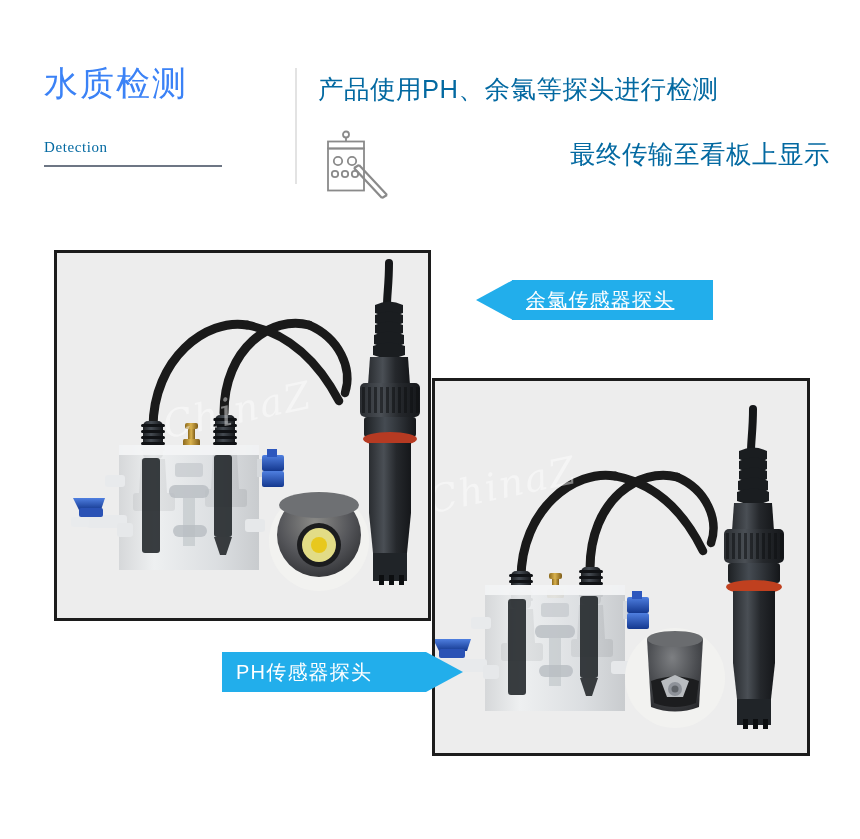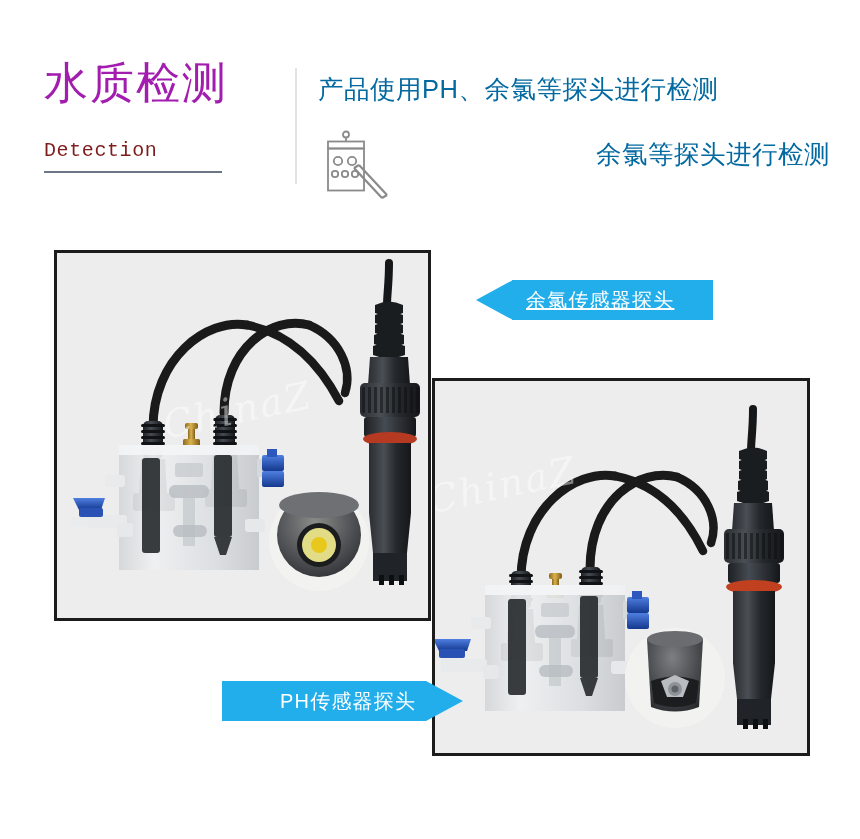--- a/index.html
+++ b/index.html
@@ -20,33 +20,33 @@
     position: absolute;
     left: 0; top: 0;
     width: 860px; height: 225px;
   }
   #title-block {
     position: absolute;
     left: 44px; top: 58px;
     width: 240px;
   }
   #main-title {
-    font-size: 44px;
+    font-size: 34px;
     line-height: 50px;
     letter-spacing: 2px;
-    color: #a21caf;
+    color: #3b82f6;
     font-weight: 400;
     white-space: nowrap;
   }
   #sub-title {
     margin-top: 31px;
-    font-size: 20px;
-    color: #7f1d1d;
+    font-size: 15px;
+    color: #0369a1;
     letter-spacing: 0.6px;
-    font-family: Liberation Mono, monospace;
+    font-family: Liberation Serif, serif;
     font-weight: 400;
   }
   #title-rule {
     margin-top: 9px;
     width: 178px;
     height: 2px;
     background: #6d7684;
   }
   #header-divider {
     position: absolute;
@@ -140,23 +140,22 @@
     border-bottom: 20px solid transparent;
     border-right: 37px solid #22AEEB;
   }
   #callout-chlorine .callout-text {
     position: relative;
     margin-left: 50px;
     text-decoration: underline;
   }
 
   #callout-ph {
-    left: 222px; top: 681px;
+    left: 222px; top: 652px;
     width: 241px;
-    padding-left: 44px;
   }
   #callout-ph .arrow-body {
     position: absolute;
     left: 0; top: 0;
     width: 204px; height: 40px;
     background: #22AEEB;
   }
   #callout-ph .arrow-head {
     position: absolute;
     left: 204px; top: 0;
@@ -178,21 +177,21 @@
   <div id="title-block">
     <div id="main-title">水质检测</div>
     <div id="sub-title">Detection</div>
     <div id="title-rule"></div>
   </div>
 
   <div id="header-divider"></div>
 
   <div id="desc-block">
     <div class="desc-line line1">产品使用PH、余氯等探头进行检测</div>
-    <div class="desc-line line2">余氯等探头进行检测</div>
+    <div class="desc-line line2">最终传输至看板上显示</div>
   </div>
 
   <div id="header-icon">
     <svg width="72" height="78" viewBox="0 0 72 78" fill="none" xmlns="http://www.w3.org/2000/svg">
       <circle cx="28" cy="6.5" r="3" stroke="#8a8a8a" stroke-width="1.8" fill="none"></circle>
       <line x1="28" y1="9.5" x2="28" y2="14" stroke="#8a8a8a" stroke-width="1.8"></line>
       <rect x="10" y="13.5" width="36" height="7" stroke="#8a8a8a" stroke-width="1.8" fill="none"></rect>
       <rect x="10" y="20.5" width="36" height="42" stroke="#8a8a8a" stroke-width="1.8" fill="none"></rect>
       <circle cx="20" cy="33" r="4.2" stroke="#8a8a8a" stroke-width="1.8" fill="none"></circle>
       <circle cx="34" cy="33" r="4.2" stroke="#8a8a8a" stroke-width="1.8" fill="none"></circle>

